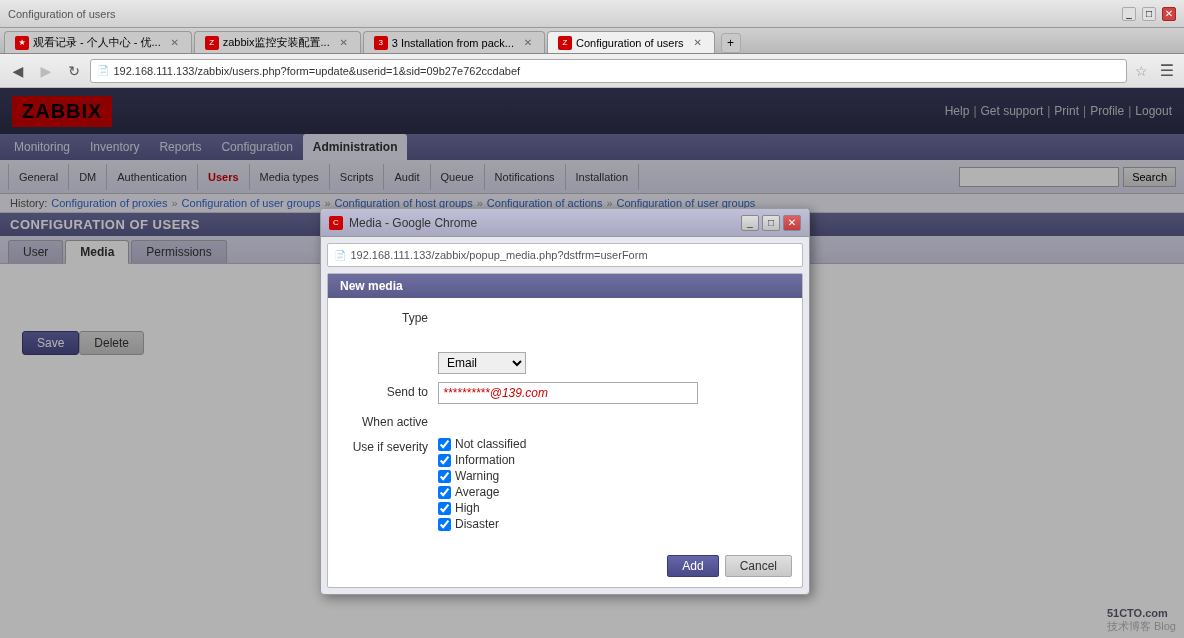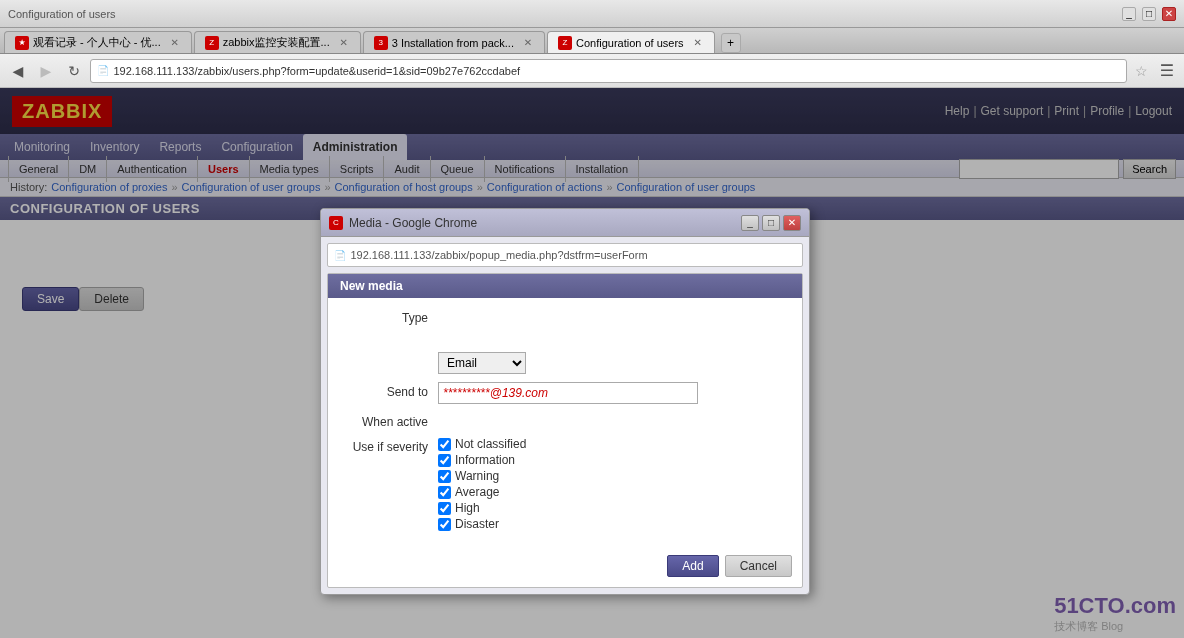--- a/index.html
+++ b/index.html
@@ -114,21 +114,21 @@
     .zabbix-header {
       background: linear-gradient(to bottom, #3a3a5c, #2d2d4a);
       height: 46px;
       display: flex;
       align-items: center;
       justify-content: space-between;
       padding: 0 12px;
     }
     .zabbix-logo {
       background: #cc0000;
-      color: #fde047;
+      color: #000000;
       font-weight: bold;
       font-size: 20px;
       padding: 4px 10px;
       letter-spacing: 1px;
     }
     .zabbix-header-links {
       color: #ccc;
       font-size: 12px;
       display: flex;
       gap: 4px;
@@ -151,21 +151,21 @@
       align-items: center;
       color: #e0e0f0;
       font-size: 12px;
       cursor: pointer;
       border-radius: 3px 3px 0 0;
     }
     .nav-item.active { background: #e8e8f8; color: #333; font-weight: bold; }
 
     .zabbix-subnav {
       background: linear-gradient(to bottom, #e8e8f4, #d8d8ec);
-      height: 18px;
+      height: 34px;
       display: flex;
       align-items: center;
       padding: 0 8px;
       border-bottom: 1px solid #bbb;
       justify-content: space-between;
     }
     .subnav-left { display: flex; align-items: center; gap: 0; }
     .subnav-item {
       padding: 0 10px;
       height: 26px;
@@ -411,21 +411,21 @@
     }
 
     .watermark {
       position: absolute;
       bottom: 28px;
       right: 8px;
       color: #888;
       font-size: 11px;
       opacity: 0.7;
     }
-    .watermark .site { font-size: 22px; font-weight: bold; color: #4c1d95; }
+    .watermark .site { font-size: 11px; font-weight: bold; color: #0f172a; }
     .watermark .blog { font-size: 11px; color: #999; }
   </style>
 </head>
 <body>
 
 <div class="browser-titlebar">
   <span style="font-size:11px;color:#555;">Configuration of users</span>
   <div style="margin-left:auto;display:flex;gap:6px;">
     <div style="width:14px;height:14px;background:#e0e0e0;border:1px solid #aaa;border-radius:2px;cursor:pointer;display:flex;align-items:center;justify-content:center;font-size:10px;">_</div>
     <div style="width:14px;height:14px;background:#e0e0e0;border:1px solid #aaa;border-radius:2px;cursor:pointer;display:flex;align-items:center;justify-content:center;font-size:10px;">□</div>
@@ -521,20 +521,25 @@
     <span class="sep">»</span>
     <a>Configuration of host groups</a>
     <span class="sep">»</span>
     <a>Configuration of actions</a>
     <span class="sep">»</span>
     <a>Configuration of user groups</a>
   </div>
 
   <div class="config-header">CONFIGURATION OF USERS</div>
 
+  <div class="tab-bar">
+    <div class="form-tab">User</div>
+    <div class="form-tab active">Media</div>
+    <div class="form-tab">Permissions</div>
+  </div>
 
   <div class="main-content">
     <div class="media-section">
       <div class="media-label">Media</div>
       <a class="add-link">Add</a>
     </div>
     <div class="form-buttons" style="margin-left:8px;">
       <button class="btn-save">Save</button>
       <button class="btn-delete">Delete</button>
     </div>

